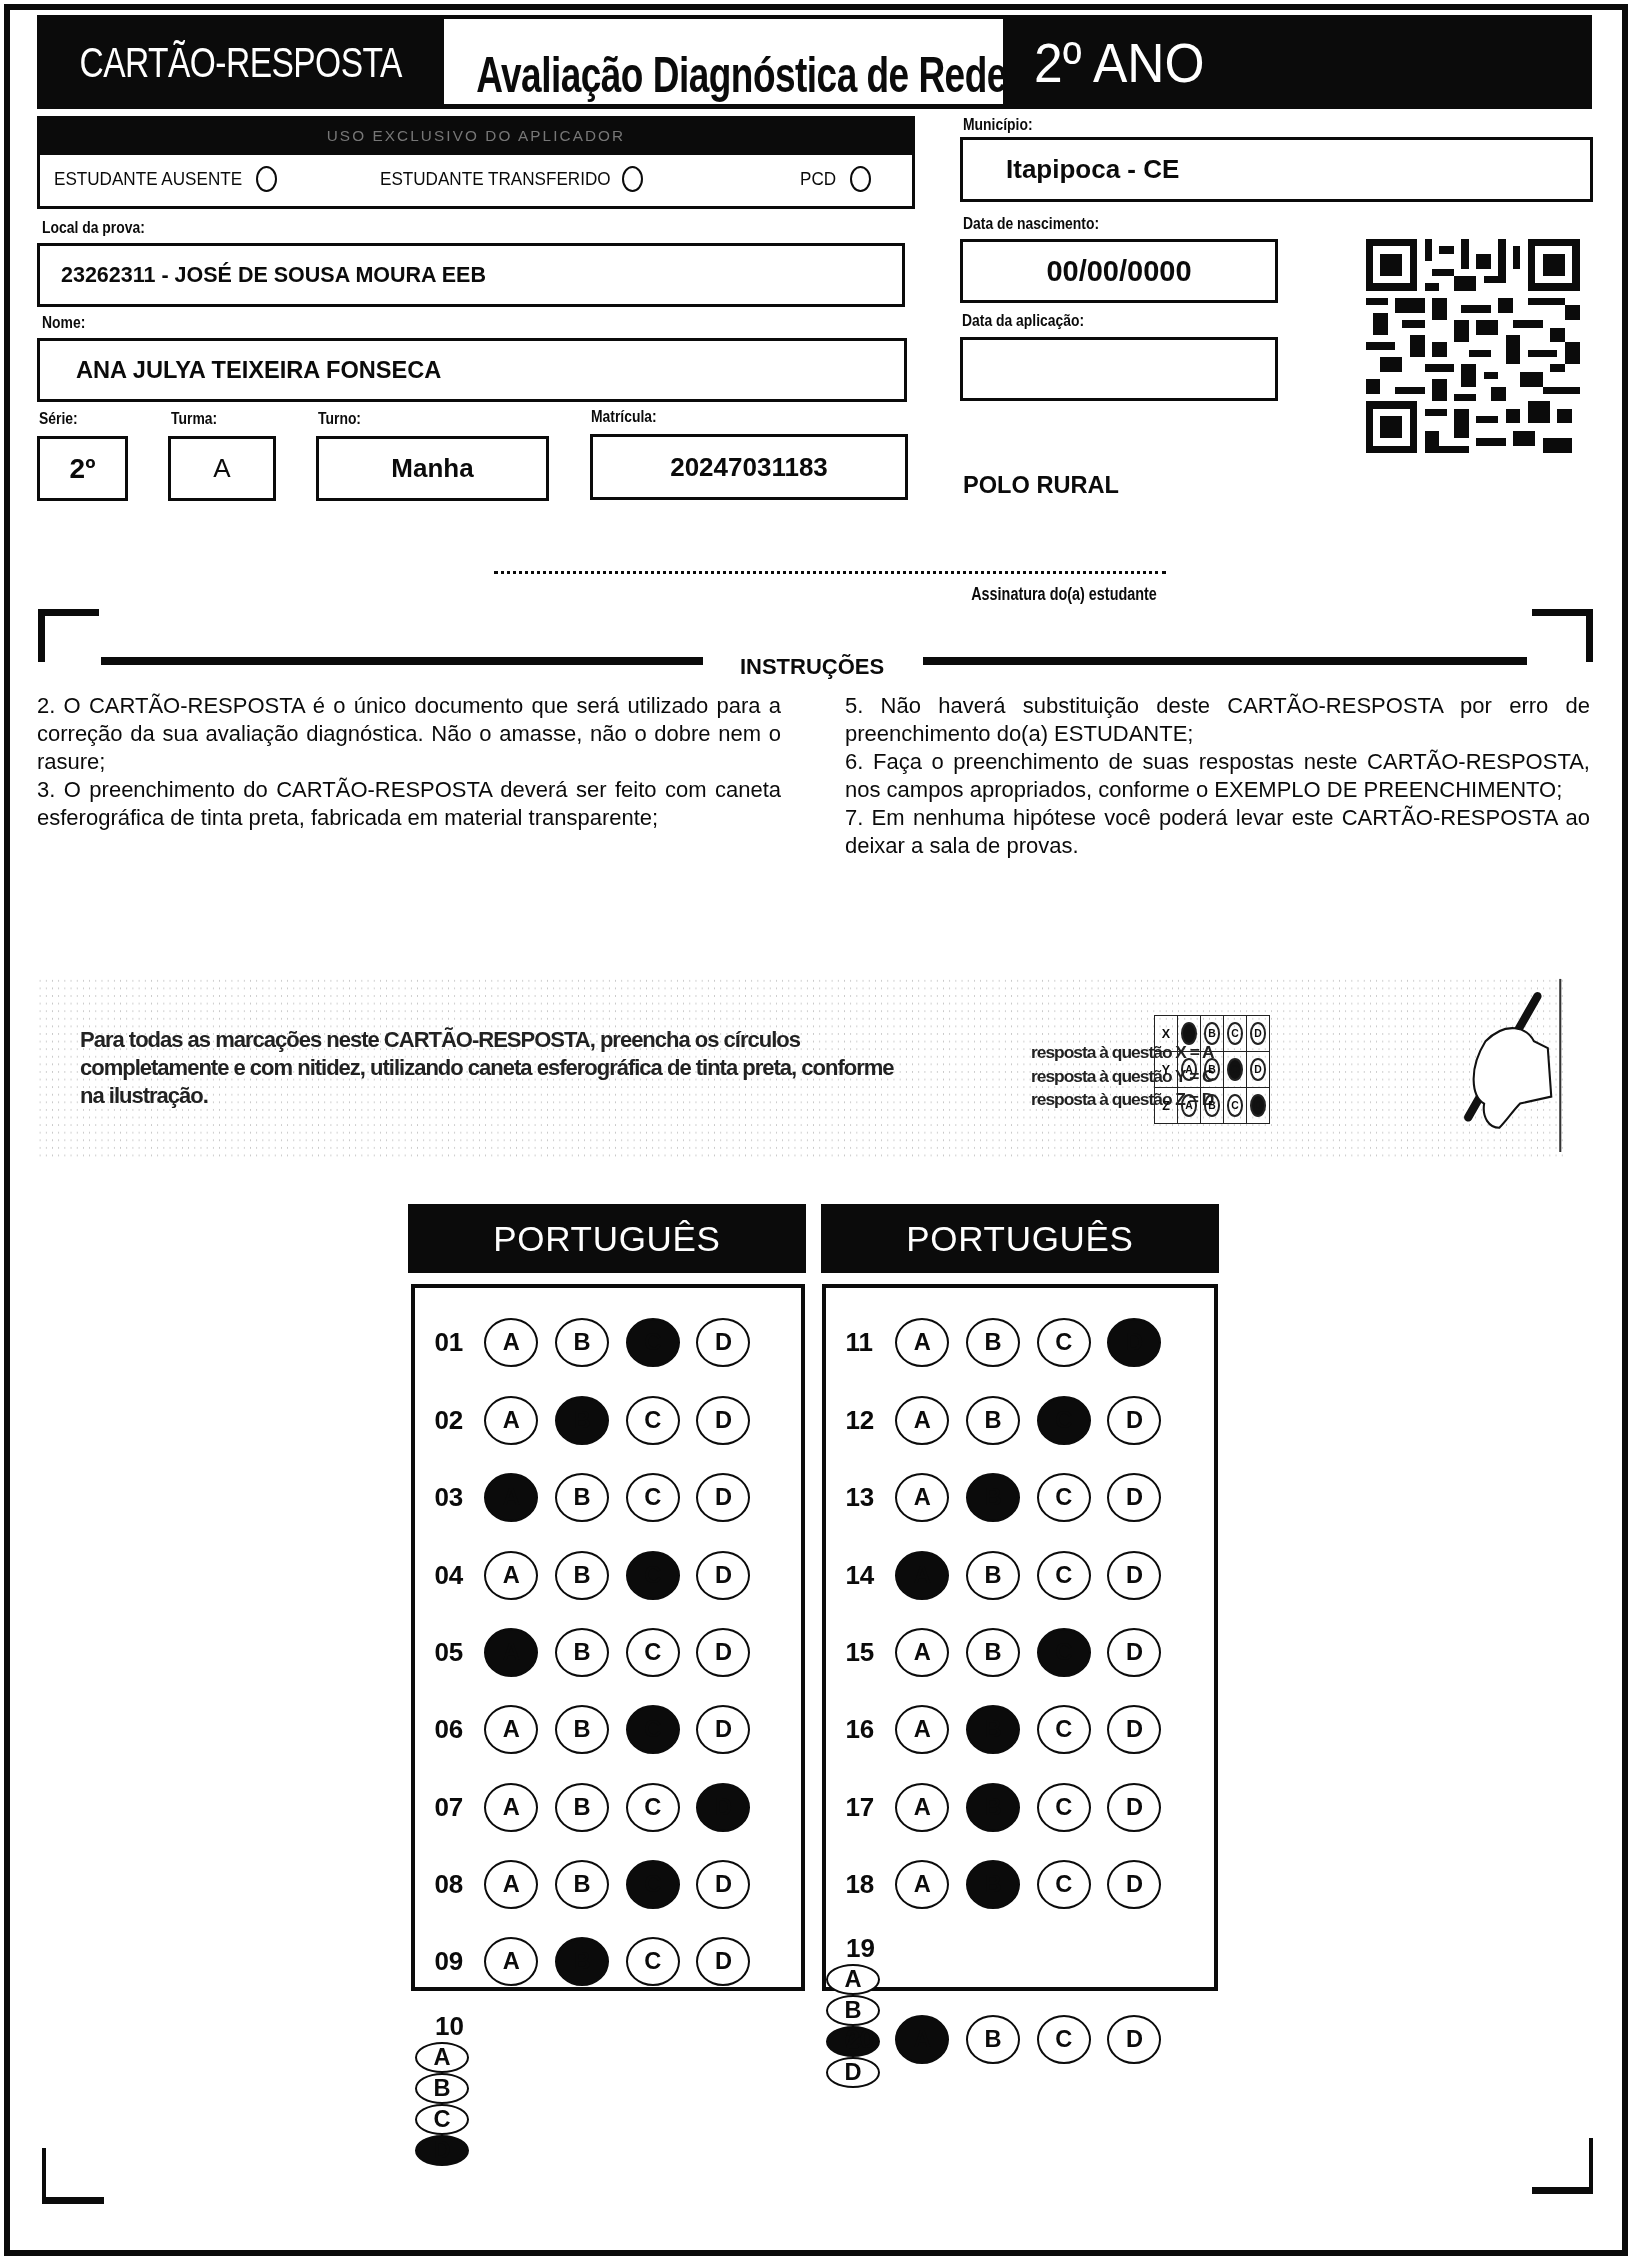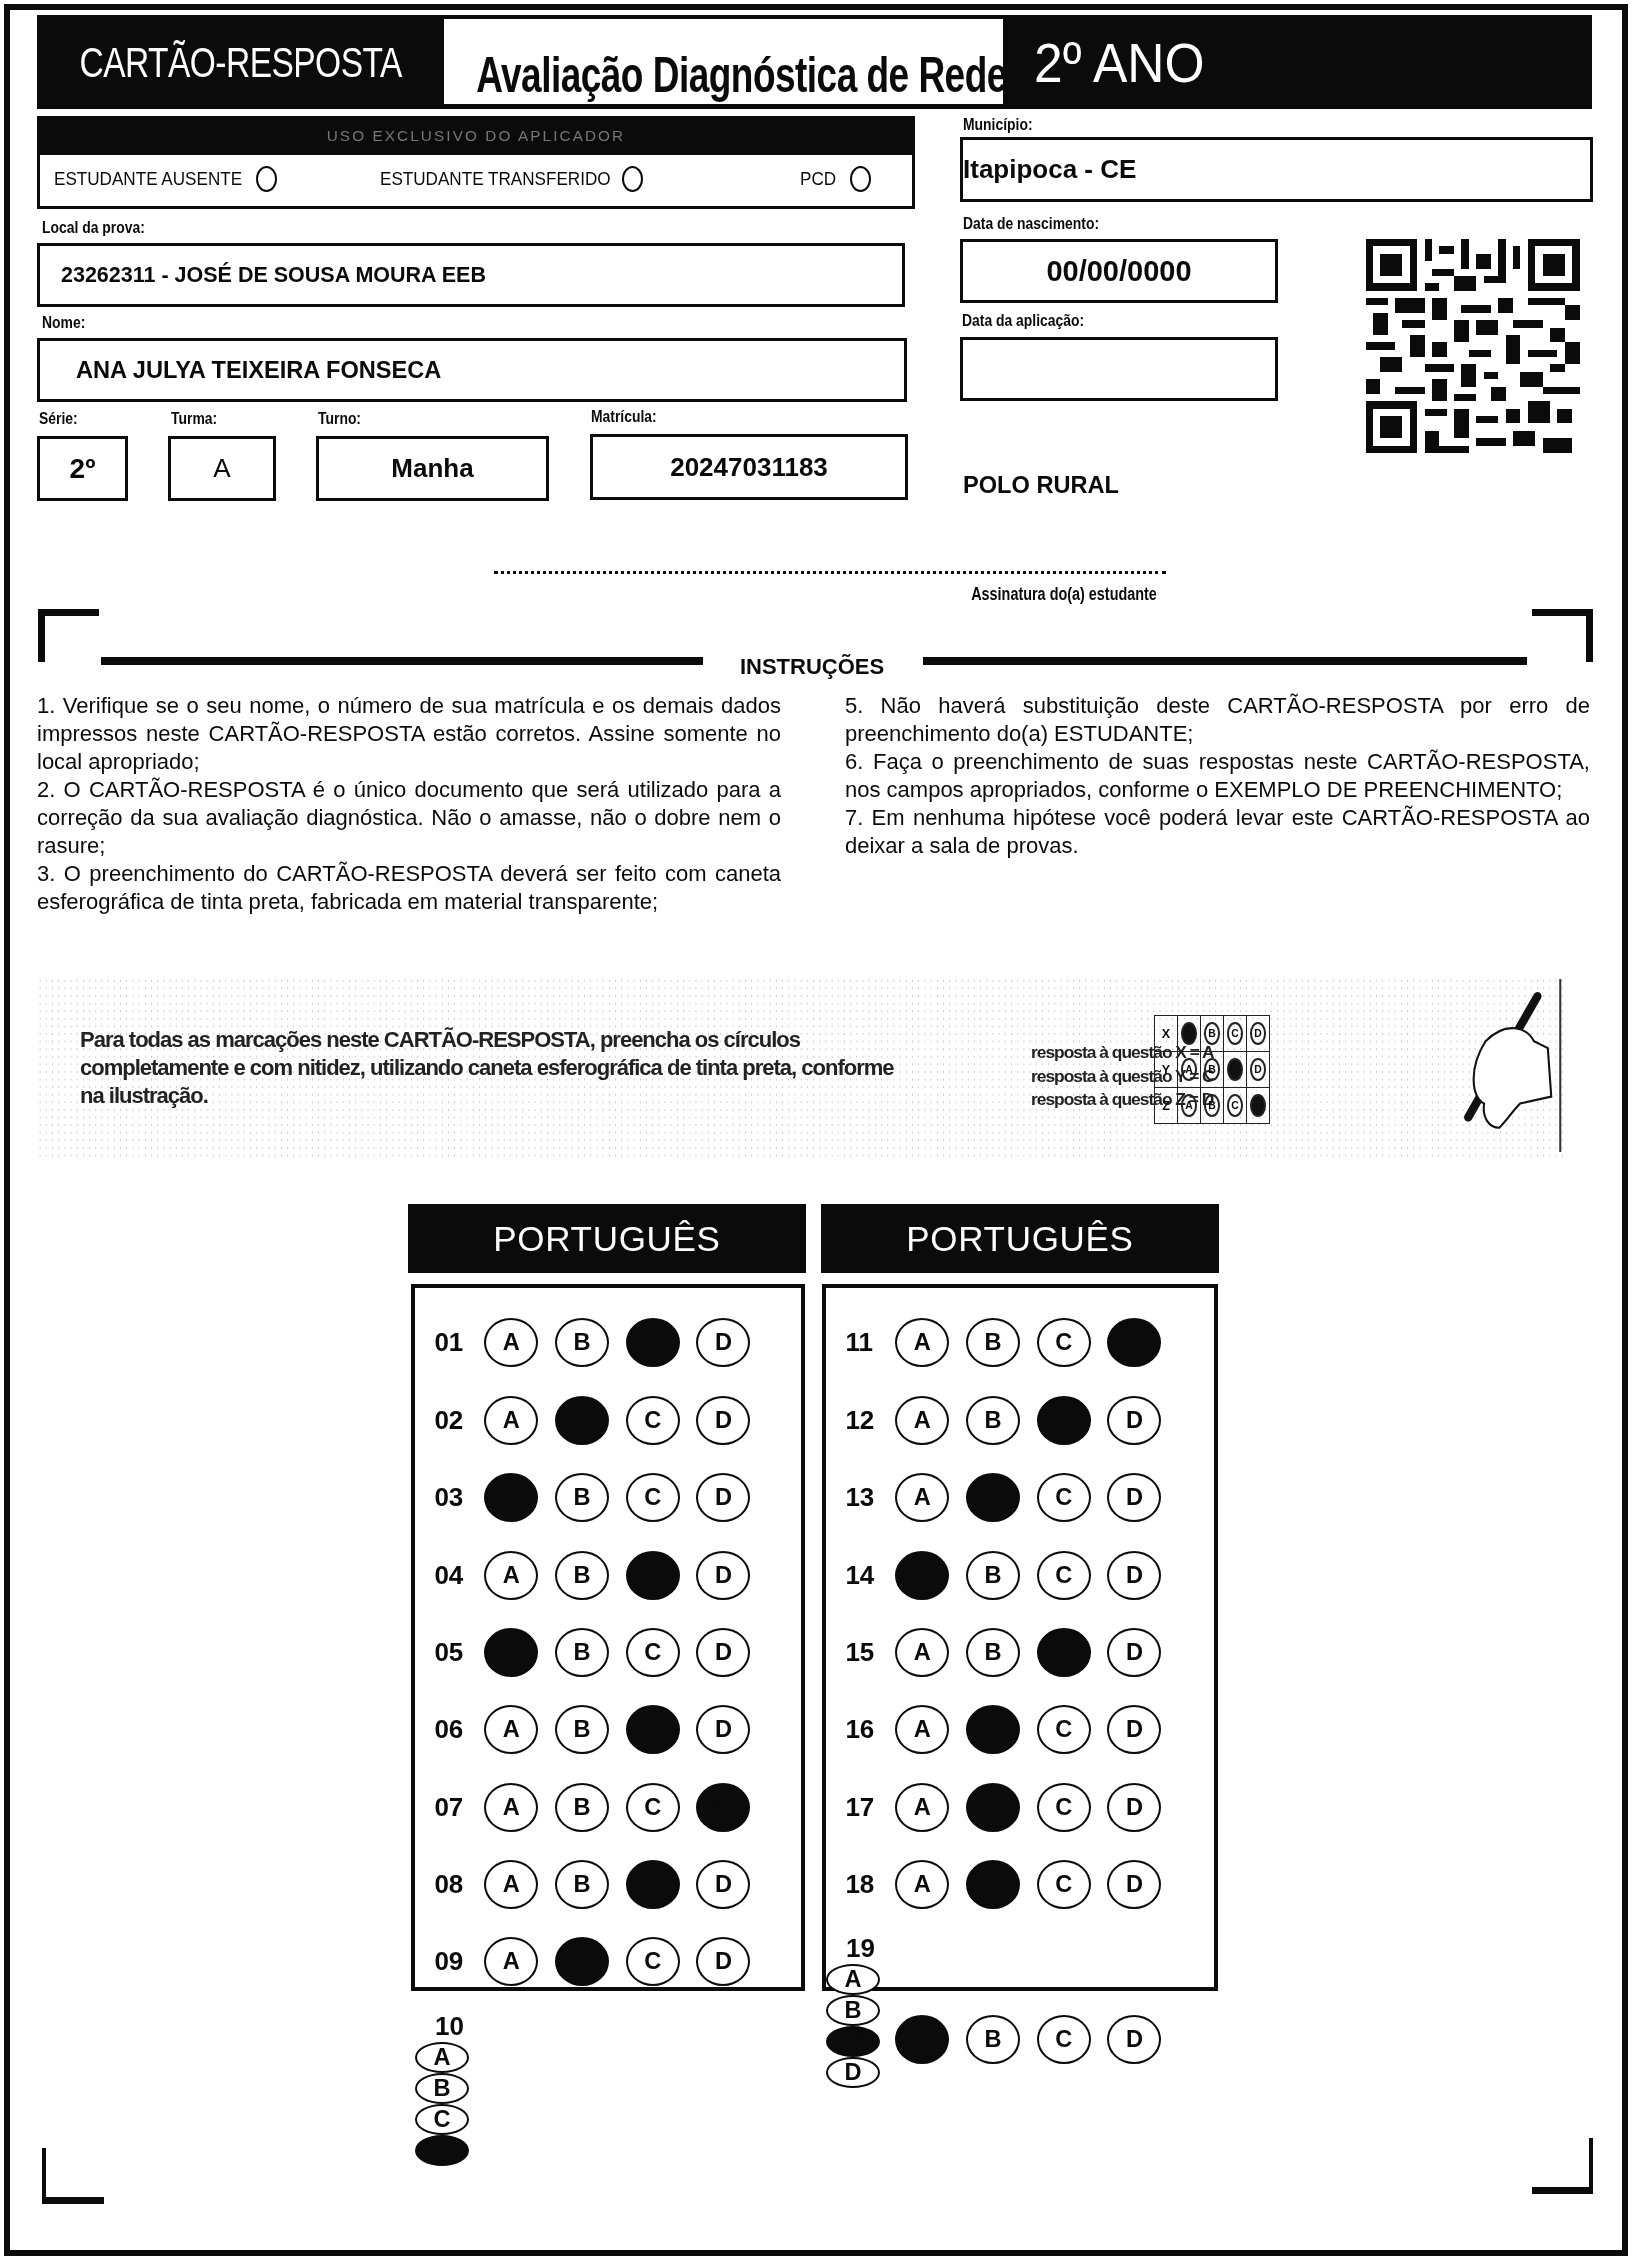--- a/index.html
+++ b/index.html
@@ -23,21 +23,21 @@
   .apl-item { position: absolute; display: flex; align-items: center; white-space: nowrap; }
   .apl-item .lbl { display: inline-block; transform: scaleX(0.9); transform-origin: left center; }
   .ring { display: inline-block; width: 21px; height: 26px; border: 2.1px solid #0b0b0b; border-radius: 50%; }
 
   
   .flabel { font-weight: bold; font-size: 17.4px; white-space: nowrap; }
   .flabel span { display: inline-block; transform: scaleX(0.8); transform-origin: left center; }
   .field { border: 3.5px solid #0b0b0b; background: #fff; display: flex; align-items: center; font-weight: bold; white-space: nowrap; }
   .f-local { left: 37px; top: 243px; width: 868px; height: 64px; padding-left: 21px; font-size: 21.5px; }
   .f-nome { left: 37px; top: 338px; width: 870px; height: 64px; padding-left: 36px; font-size: 23.6px; }
-  .f-mun { left: 960px; top: 137px; width: 633px; height: 65px; font-size: 26px; }
+  .f-mun { left: 960px; top: 137px; width: 633px; height: 65px; padding-left: 43px; font-size: 26px; }
   .f-nasc { left: 960px; top: 239px; width: 318px; height: 64px; justify-content: center; font-size: 29px; }
   .f-aplic { left: 960px; top: 337px; width: 318px; height: 64px; }
   .f-serie { left: 37px; top: 436px; width: 91px; height: 65px; justify-content: center; font-size: 28px; }
   .f-turma { left: 168px; top: 436px; width: 108px; height: 65px; justify-content: center; font-size: 26px; font-weight: normal; }
   .f-turno { left: 316px; top: 436px; width: 233px; height: 65px; justify-content: center; font-size: 26px; }
   .f-matr { left: 590px; top: 434px; width: 318px; height: 66px; justify-content: center; font-size: 26px; }
   .polo { left: 963px; top: 472px; font-weight: bold; font-size: 23.6px; }
 
   
   .qr { left: 1362px; top: 239px; width: 221px; height: 214px; background: #fff; }
@@ -217,21 +217,20 @@
 <div class="corner c-tl"></div>
 <div class="corner c-tr"></div>
 <div class="corner c-bl"></div>
 <div class="corner c-br"></div>
 
 <div class="abs instr-rule" style="left:101px; width:602px;"></div>
 <div class="abs instr-title">INSTRUÇÕES</div>
 <div class="abs instr-rule" style="left:923px; width:604px;"></div>
 
 <div class="abs instr-col instr-left">
-  <p>1. Verifique se o seu nome, o número de sua matrícula e os demais dados impressos neste CARTÃO-RESPOSTA estão corretos. Assine somente no local apropriado;</p>
   <p>2. O CARTÃO-RESPOSTA é o único documento que será utilizado para a correção da sua avaliação diagnóstica. Não o amasse, não o dobre nem o rasure;</p>
   <p>3. O preenchimento do CARTÃO-RESPOSTA deverá ser feito com caneta esferográfica de tinta preta, fabricada em material transparente;</p>
 </div>
 <div class="abs instr-col instr-right">
   <p>5. Não haverá substituição deste CARTÃO-RESPOSTA por erro de preenchimento do(a) ESTUDANTE;</p>
   <p>6. Faça o preenchimento de suas respostas neste CARTÃO-RESPOSTA, nos campos apropriados, conforme o EXEMPLO DE PREENCHIMENTO;</p>
   <p>7. Em nenhuma hipótese você poderá levar este CARTÃO-RESPOSTA ao deixar a sala de provas.</p>
 </div>
 
 <div class="abs band"></div>

